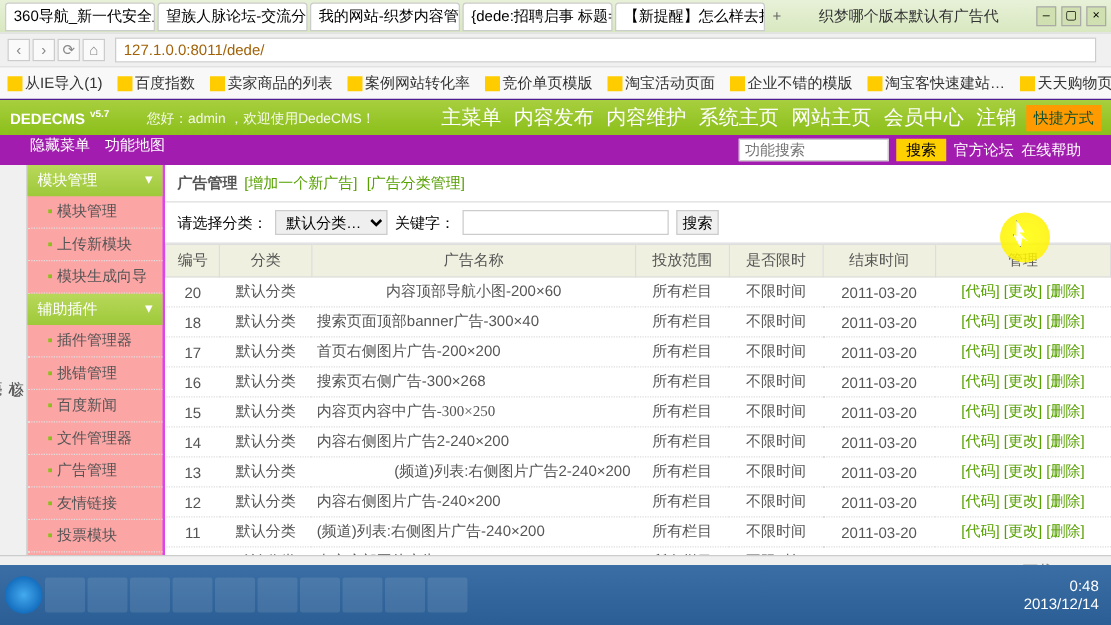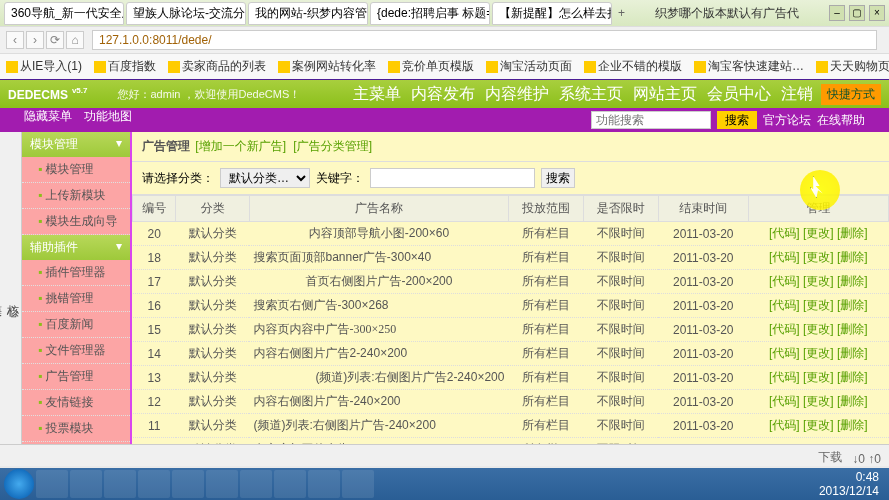--- a/index.html
+++ b/index.html
@@ -26,33 +26,33 @@
 .dedebar2 .r{margin-left:auto;display:flex;align-items:center;gap:6px}
 .dedebar2 input{height:18px;border:1px solid #ccc;padding:0 4px;width:120px}
 .dedebar2 button{height:18px;background:#ffd000;border:none;padding:0 8px}
 .mainarea{display:flex;height:330px}
 .leftcol{width:22px;background:#f0f0f0;border-right:1px solid #ccc;writing-mode:vertical-rl;text-align:center;padding-top:4px;font-size:11px;color:#555}
 .leftcol div{margin-bottom:8px}
 .sidebar{width:110px;background:#fca5a5;border-right:2px solid #d946ef}
 .sidebar .grp{background:linear-gradient(#b8d85a,#9ec93a);color:#fff;padding:4px 8px;font-size:12px;display:flex;justify-content:space-between}
 .sidebar .item{padding:4px 8px 4px 16px;color:#555;cursor:pointer;border-bottom:1px dotted #e0e0e0}
 .sidebar .item::before{content:"▪ ";color:#8bbf1a}
-.content{flex:1;background:#fef9c3;overflow:auto}
+.content{flex:1;background:#ffffff;overflow:auto}
 .content .crumb{padding:6px 10px;border-bottom:1px solid #ddd;color:#555}
 .content .crumb a{color:#57a000;text-decoration:none;margin:0 2px}
 .content .filter{padding:6px 10px;border-bottom:1px solid #ddd;display:flex;align-items:center;gap:6px}
 .content .filter select,.content .filter input,.content .filter button{height:20px;border:1px solid #ccc;padding:0 4px}
 .content .filter button{background:#f0f0f0}
 table{width:100%;border-collapse:collapse}
 th{background:#f0f0e0;padding:4px;border:1px solid #ddd;font-weight:normal;color:#555}
 td{padding:3px 4px;border-bottom:1px dotted #ddd;text-align:center;color:#555;font-size:12px}
 td a{color:#57a000;text-decoration:none}
 .cursor{position:absolute;left:800px;top:170px;width:40px;height:40px;border-radius:50%;background:radial-gradient(#ffff00,#ffee00);opacity:.85;z-index:10}
 .cursor::after{content:"";position:absolute;left:10px;top:6px;width:14px;height:20px;background:#fff;clip-path:polygon(20% 0,20% 60%,0 50%,40% 100%,50% 65%,80% 80%,35% 45%,60% 45%);border:1px solid #000}
-.taskbar{position:absolute;bottom:0;left:0;right:0;height:32px;background:linear-gradient(#3a6ea5,#2a5e95);display:flex;align-items:center;padding:4px 4px}
+.taskbar{position:absolute;bottom:0;left:0;right:0;height:48px;background:linear-gradient(#3a6ea5,#2a5e95);display:flex;align-items:center;padding:4px 4px}
 .taskbar .tbtn{width:32px;height:28px;background:rgba(255,255,255,.1);margin-right:2px;border-radius:2px}
 .taskbar .start{background:radial-gradient(#4ae,#05a);border-radius:50%;width:30px;height:30px}
 .taskbar .tray{margin-left:auto;color:#fff;font-size:11px;text-align:right;line-height:1.2;padding-right:6px}
 .stbar{position:absolute;bottom:34px;left:0;right:0;height:22px;background:#f0f0f0;border-top:1px solid #ccc;display:flex;align-items:flex-end;justify-content:flex-end;padding:0 8px;font-size:11px;color:#666;gap:10px}
 </style>
 </head>
 <body>
 
 <div class="titlebar">
 <div id="tabs" style="display:flex">
@@ -195,21 +195,21 @@
             <td>默认分类</td>
             <td style="text-align: left;">搜索页面顶部banner广告-300×40</td>
             <td>所有栏目</td>
             <td>不限时间</td>
             <td>2011-03-20</td>
             <td><a>[代码] [更改] [删除]</a></td>
           </tr>
           <tr>
             <td>17</td>
             <td>默认分类</td>
-            <td style="text-align: center;">首页右侧图片广告-200×200</td>
+            <td style="text-align: left;">首页右侧图片广告-200×200</td>
             <td>所有栏目</td>
             <td>不限时间</td>
             <td>2011-03-20</td>
             <td><a>[代码] [更改] [删除]</a></td>
           </tr>
           <tr>
             <td>16</td>
             <td>默认分类</td>
             <td style="text-align: left;">搜索页右侧广告-300×268</td>
             <td>所有栏目</td>

